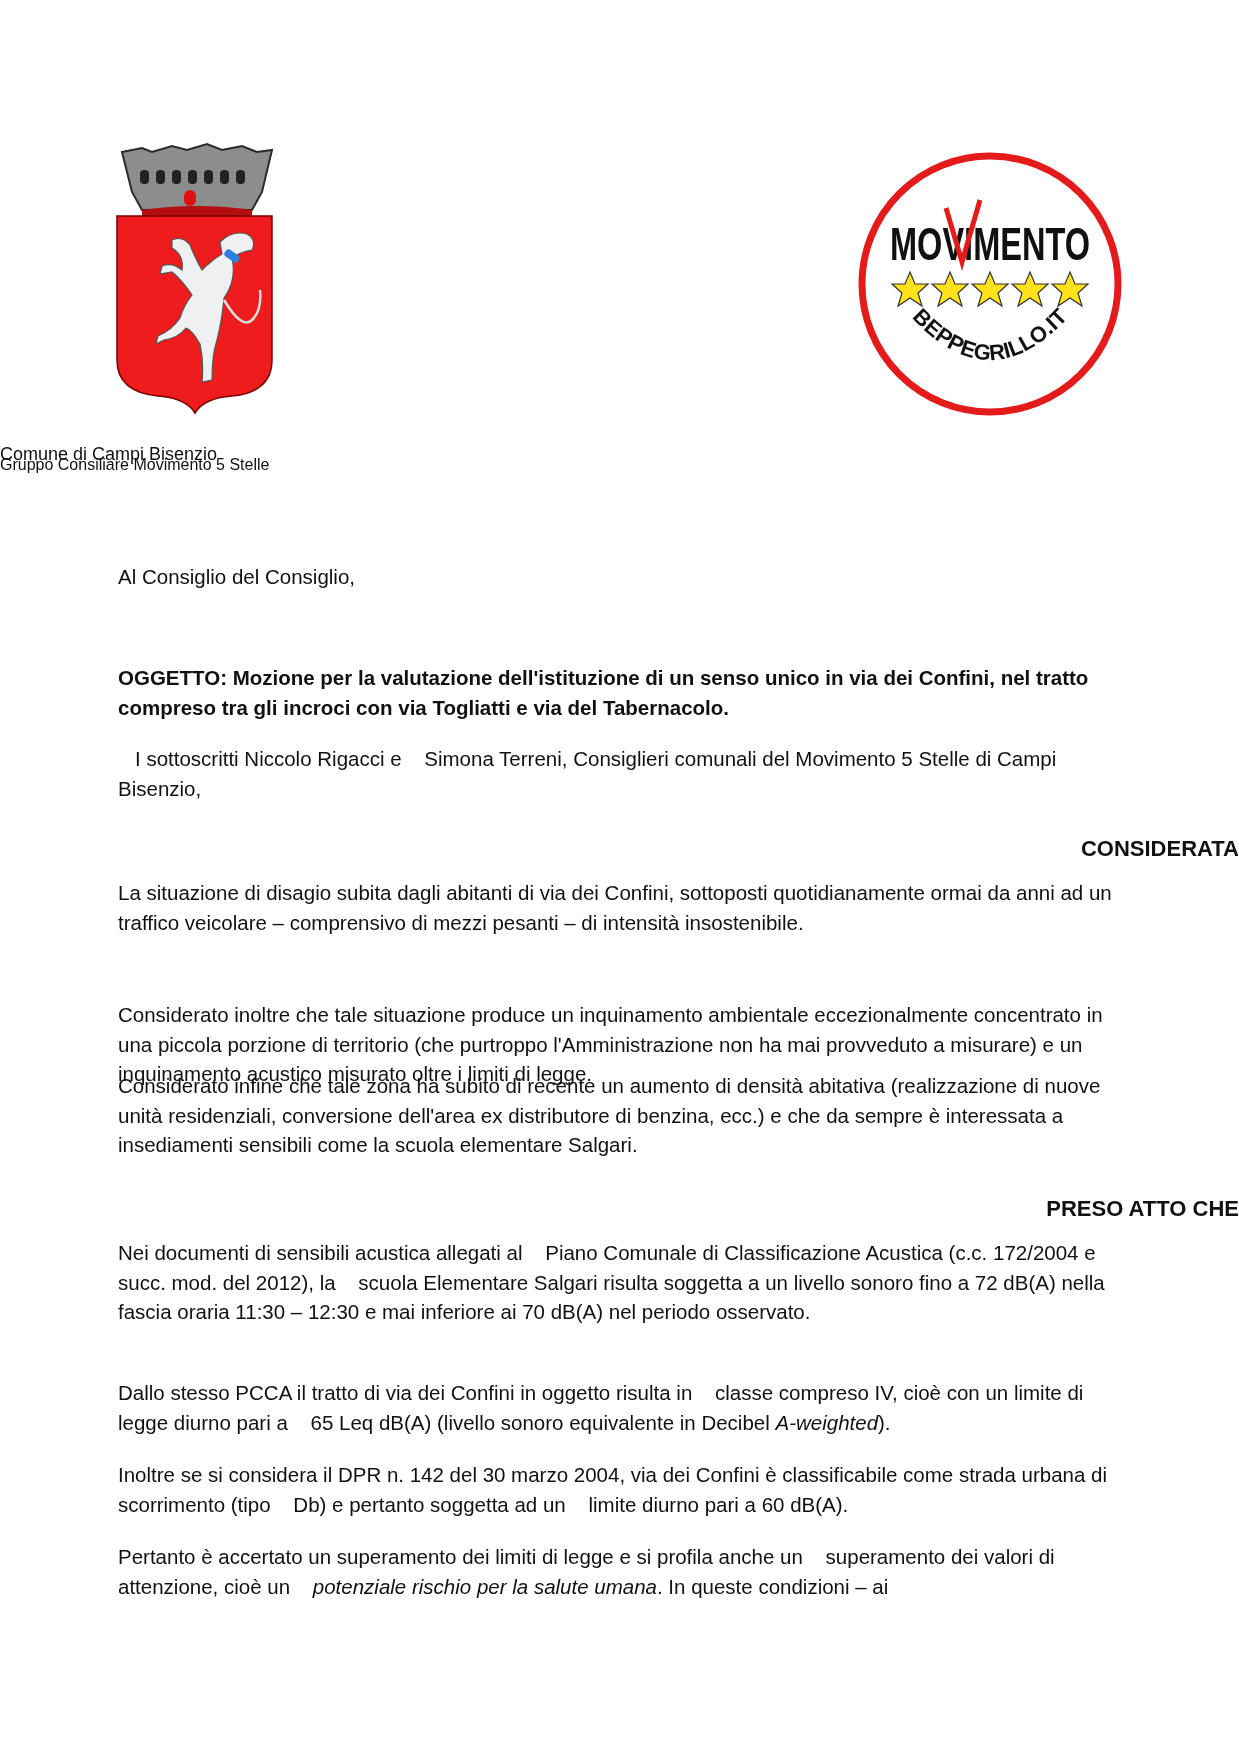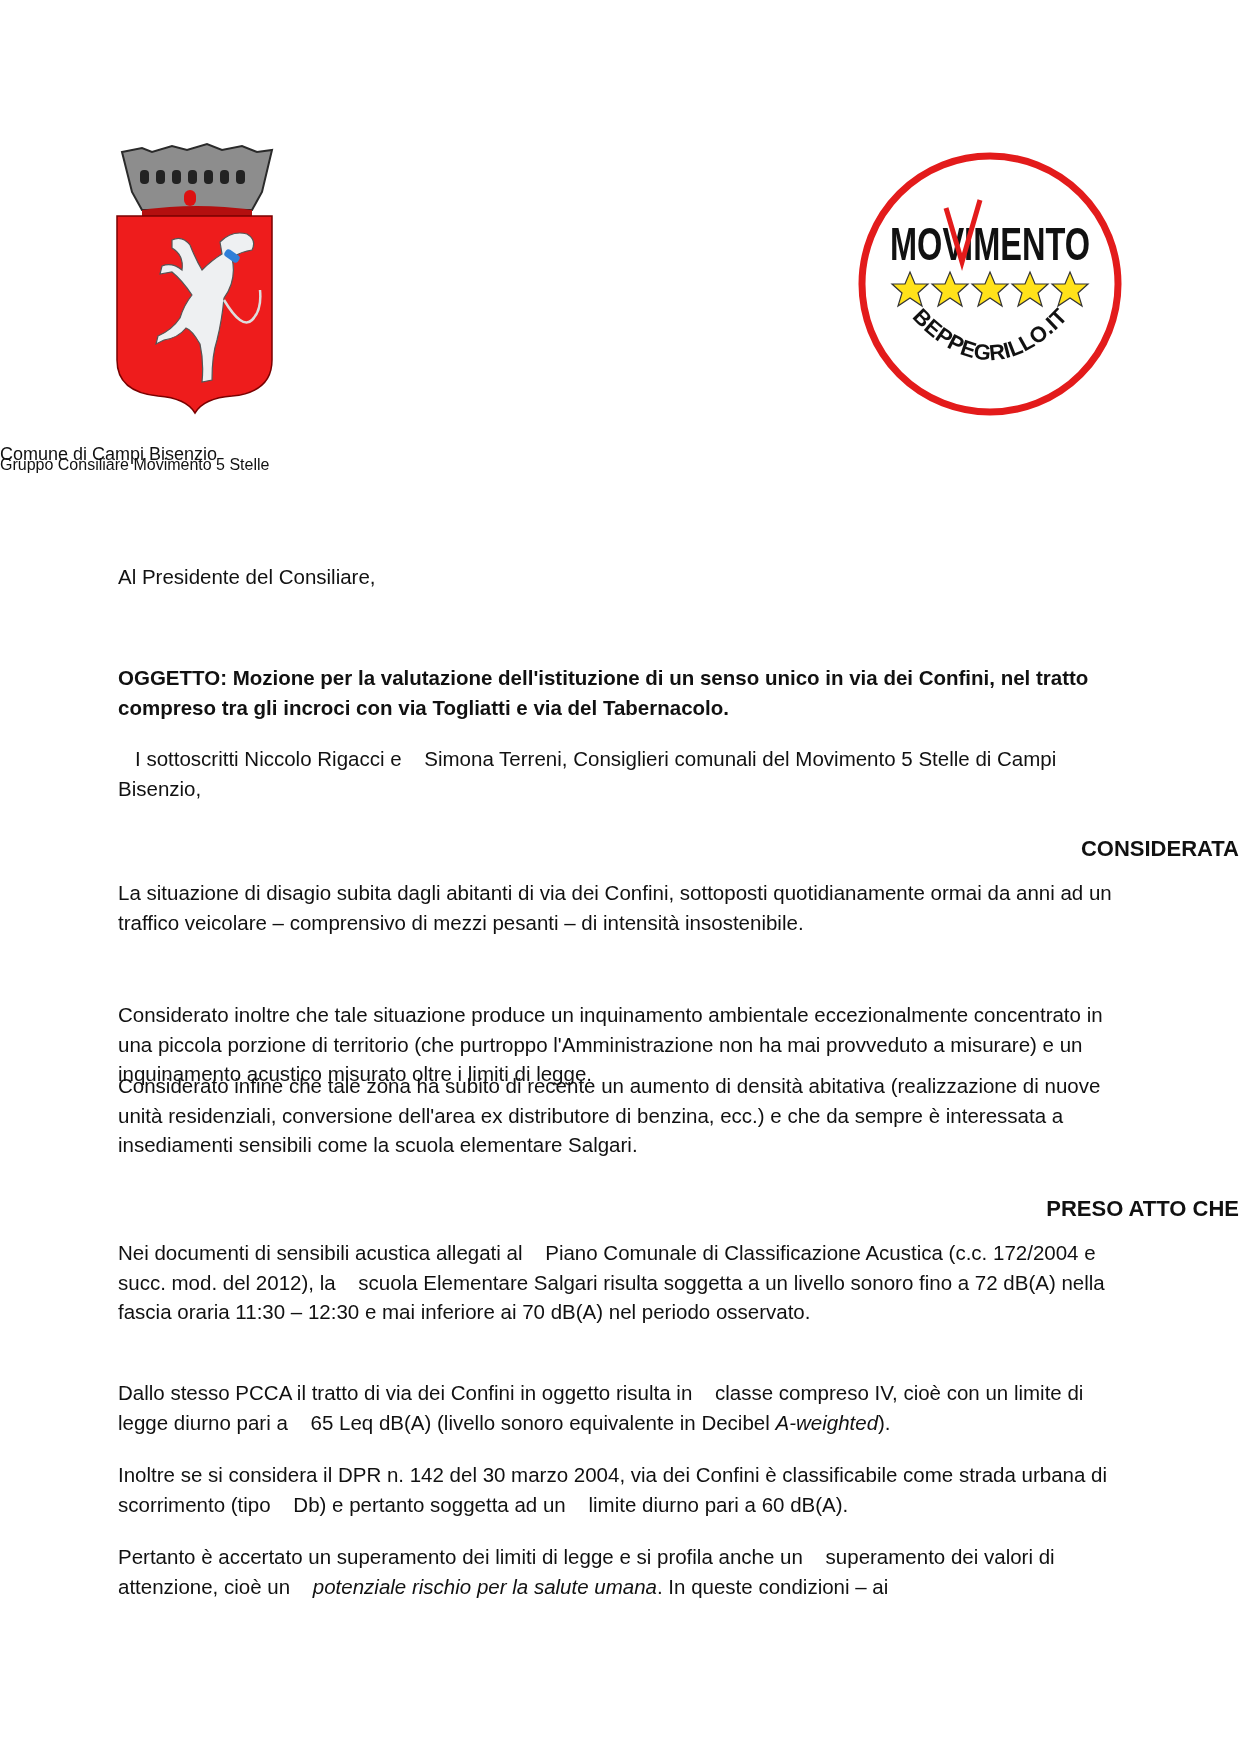--- a/index.html
+++ b/index.html
@@ -63,21 +63,21 @@
       <path id="arc" d="M58 170 Q134 250 210 170"></path>
     </defs>
   <text font-family="'Liberation Sans', sans-serif" font-weight="bold" font-size="22" fill="#111">
     <textPath href="#arc" startOffset="50%" text-anchor="middle">BEPPEGRILLO.IT</textPath>
   </text>
 </svg>
 
 <div class="header h-line1">Comune di Campi Bisenzio</div>
 <div class="header h-line2">Gruppo Consiliare Movimento 5 Stelle</div>
 
-<div class="body-text salutation">Al Presidente del Consiliare,</div>
+<div class="body-text salutation">Al Consiglio del Consiglio,</div>
 
 <p class="p" style="top:663px;font-weight:bold;"><span>OGGETTO:</span><span> Mozione per la valutazione dell'istituzione di un senso unico in via dei Confini, nel tratto compreso tra gli incroci con via Togliatti e via del Tabernacolo.</span></p>
 
 <p class="p" style="top:744px;"><b>I sottoscritti Niccolo Rigacci</b><span> e </span><b>Simona Terreni</b><span>, Consiglieri comunali del Movimento 5 Stelle di Campi Bisenzio,</span></p>
 
 <div class="section-title" style="top:836px;">CONSIDERATA</div>
 <p class="p" style="top:878px;">La situazione di disagio subita dagli abitanti di via dei Confini, sottoposti quotidianamente ormai da anni ad un traffico veicolare – comprensivo di mezzi pesanti – di intensità insostenibile.</p>
 <p class="p" style="top:1000px;">Considerato inoltre che tale situazione produce un inquinamento ambientale eccezionalmente concentrato in una piccola porzione di territorio (che purtroppo l'Amministrazione non ha mai provveduto a misurare) e un inquinamento acustico misurato oltre i limiti di legge.</p>
 <p class="p" style="top:1071px;">Considerato infine che tale zona ha subito di recente un aumento di densità abitativa (realizzazione di nuove unità residenziali, conversione dell'area ex distributore di benzina, ecc.) e che da sempre è interessata a insediamenti sensibili come la scuola elementare Salgari.</p>
 

